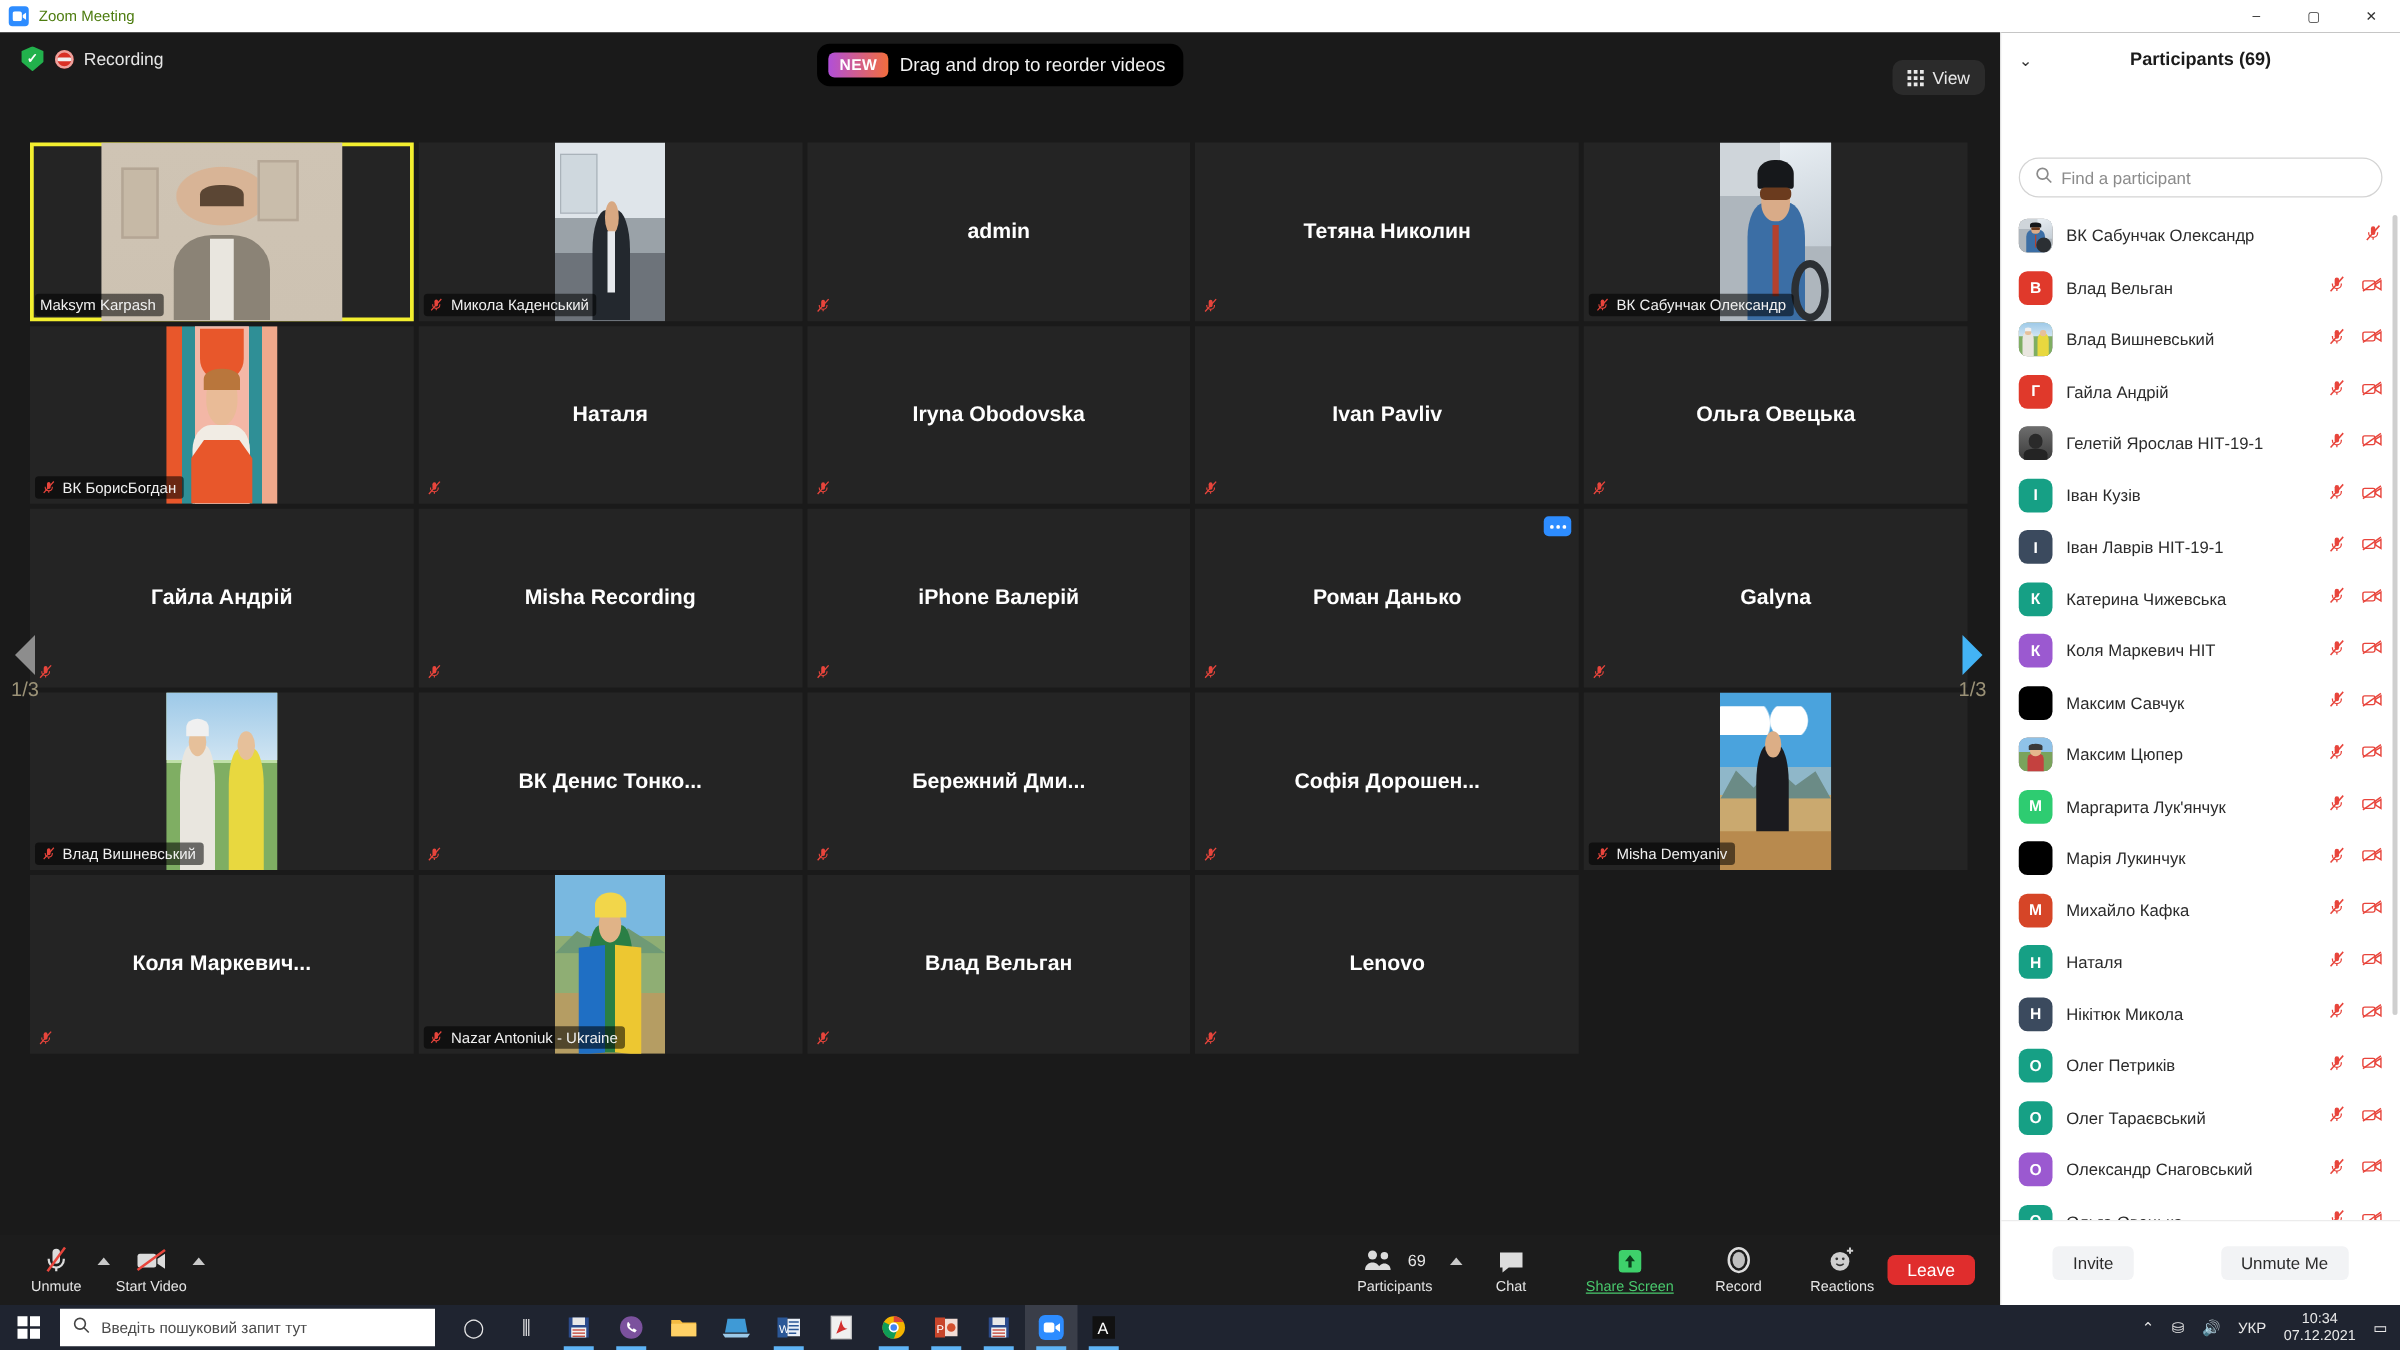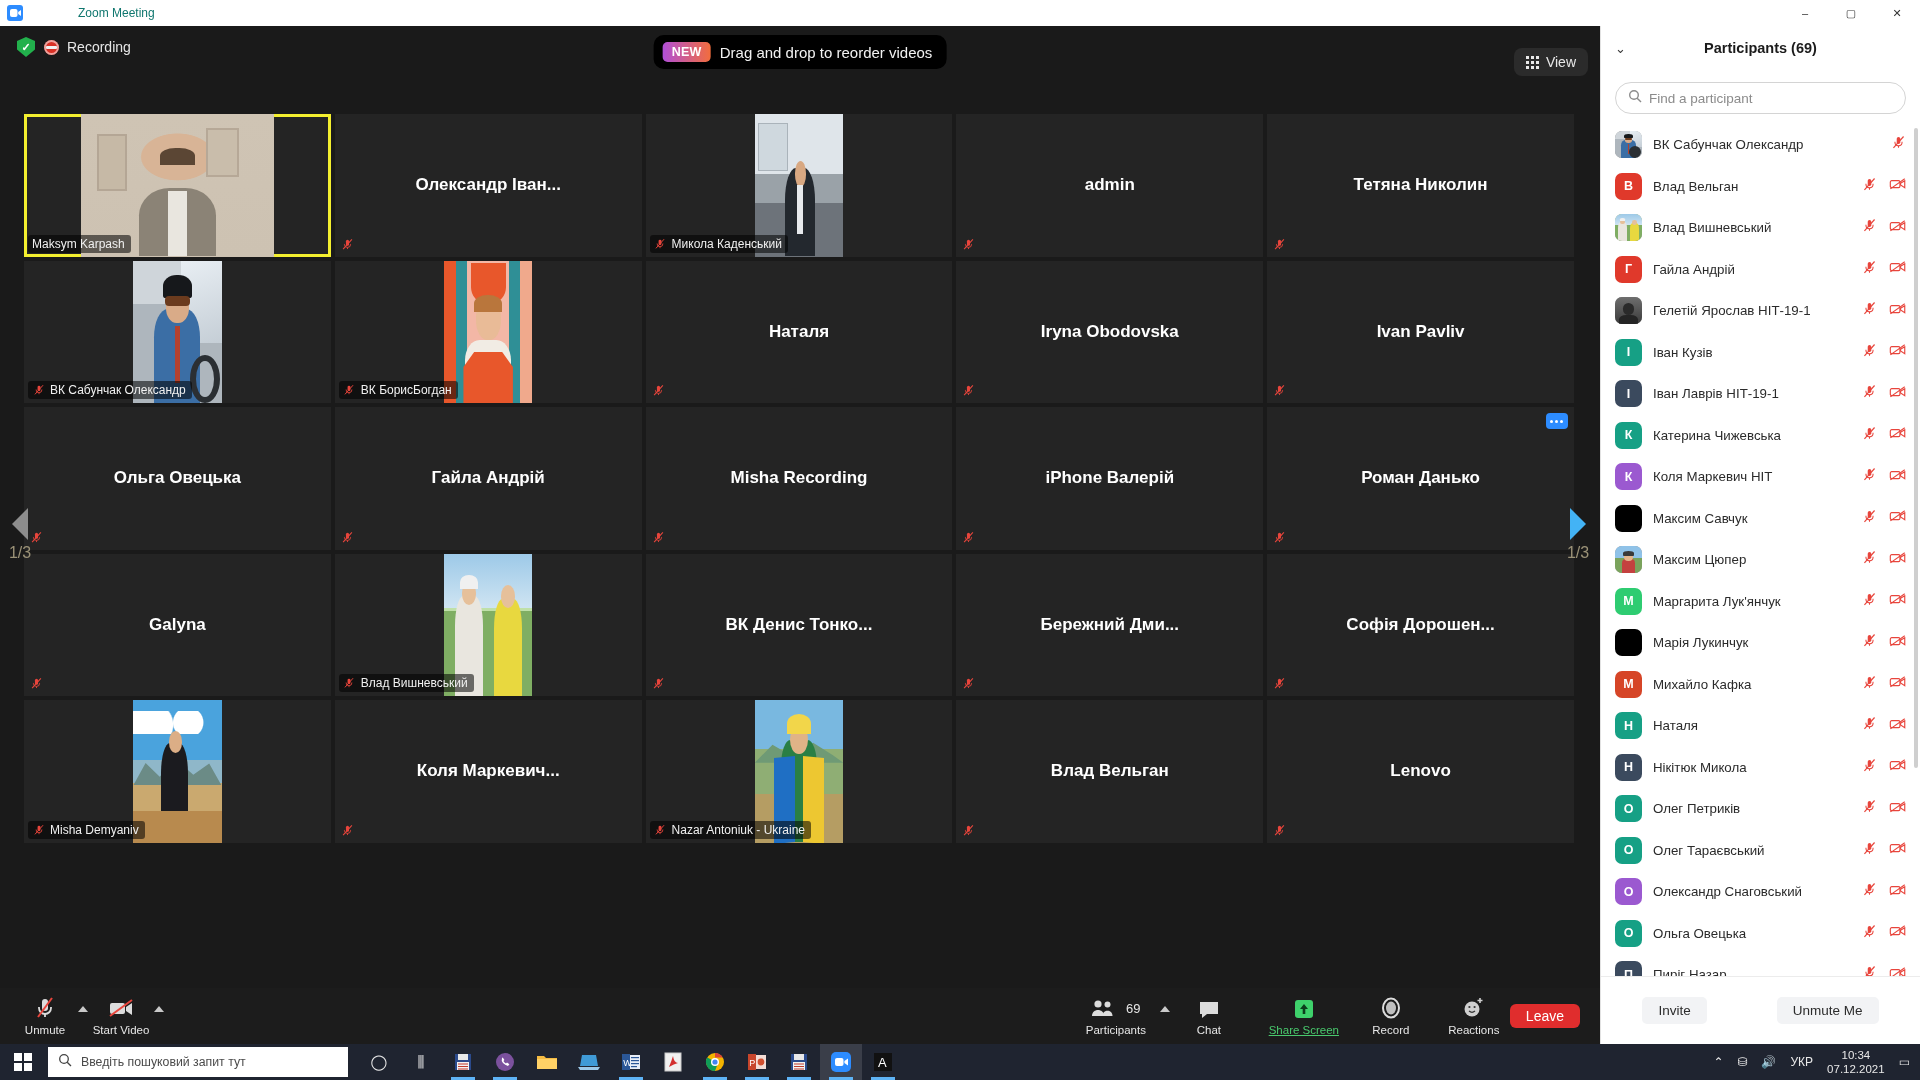--- a/index.html
+++ b/index.html
@@ -15,21 +15,21 @@
     height: 26px; background: #ffffff;
     display: flex; align-items: center;
     position: relative;
   }
   #titlebar .zoom-logo {
     width: 16px; height: 16px; margin-left: 7px; margin-right: 8px;
     background: #2d8cff; border-radius: 3px;
     display: flex; align-items: center; justify-content: center;
   }
   #titlebar .zoom-logo svg { display:block; }
-  #titlebar .title-text { font-size: 12px; color: #0f766e; margin-left: 47px; }
+  #titlebar .title-text { font-size: 12px; color: #4d7c0f; }
   #winbtns { margin-left: auto; display: flex; height: 26px; }
   #winbtns div {
     width: 46px; height: 26px; display: flex;
     align-items: center; justify-content: center;
     color: #333; font-size: 11px;
   }
 
   
   #app { display: flex; height: 1018px; background: #1a1a1a; }
   #meeting { position: relative; width: 1600px; height: 1018px; background: #1a1a1a; }
@@ -177,21 +177,21 @@
   }
   #panel-head {
     height: 44px; display: flex; align-items: center;
     position: relative; flex: none;
   }
   #panel-head .chev { position:absolute; left: 14px; color:#3a3a3a; font-size:13px; cursor:pointer; }
   #panel-head .ptitle {
     width: 100%; text-align: center; font-size: 14.5px;
     font-weight: bold; color: #1b1b1b;
   }
-  #searchwrap { padding: 12px 14px 10px; flex: none; }
+  #searchwrap { padding: 12px 14px 10px; flex: none; margin-top: 44px; }
   #searchbox {
     display: flex; align-items: center; gap: 7px;
     height: 32px; border: 1px solid #d4d4d4; border-radius: 16px;
     padding: 0 12px;
   }
   #searchbox input {
     border: none; outline: none; flex: 1;
     font-size: 13.5px; color: #3c3c3c;
     font-family: "Liberation Sans", sans-serif;
     background: transparent;
@@ -318,31 +318,20 @@
                 <div style="position:absolute;left:45%;top:54%;width:10%;height:46%;background:#e9e6df"></div>
                 <div style="position:absolute;left:8%;top:14%;width:16%;height:40%;background:#c6b9a6;border:2px solid #b4a695"></div>
                 <div style="position:absolute;right:18%;top:10%;width:17%;height:34%;background:#c9bdab;border:2px solid #b6a897"></div>
                 <div style="position:absolute;left:41%;top:24%;width:18%;height:12%;background:#5b4634;border-radius:45% 45% 0 0"></div>
               </div>
             </div>
           </div>
           <div class="label">
             <span>Maksym Karpash</span>
           </div>
-        </div>
-        <div class="tile">
-          <div class="bigname">Олександр Іван...</div>
-          <span class="micoff corner-mic">
-            <svg width="13" height="13" viewBox="0 0 16 16">
-              <path d="M8 2.2a1.9 1.9 0 0 1 1.9 1.9v3.6a1.9 1.9 0 0 1-3.8 0V4.1A1.9 1.9 0 0 1 8 2.2z" fill="#e8453c"></path>
-              <path d="M4.2 7.3v.5a3.8 3.8 0 0 0 7.6 0v-.5" stroke="#e8453c" stroke-width="1.1" fill="none"></path>
-              <line x1="8" y1="11.6" x2="8" y2="13.6" stroke="#e8453c" stroke-width="1.1"></line>
-              <line x1="2.6" y1="13.8" x2="13.4" y2="1.6" stroke="#e8453c" stroke-width="1.3"></line>
-            </svg>
-          </span>
         </div>
         <div class="tile">
           <div class="cambox">
             <div style="position: relative; height: 100%; aspect-ratio: 0.62 / 1; overflow: hidden;">
               <div style="width:100%;height:100%;background:linear-gradient(#dfe5ea 0 42%,#9aa2a8 42% 62%,#6d737a 62% 100%)">
                 <div style="position:absolute;left:4%;top:6%;width:34%;height:34%;background:#cfd8de;border:1px solid #aab3ba"></div>
                 <div style="position:absolute;left:34%;top:38%;width:34%;height:62%;background:#23282e;border-radius:36% 36% 0 0"></div>
                 <div style="position:absolute;left:45%;top:33%;width:13%;height:18%;background:#d8a882;border-radius:48%"></div>
                 <div style="position:absolute;left:48%;top:50%;width:6%;height:34%;background:#e6e9ec"></div>
               </div>

